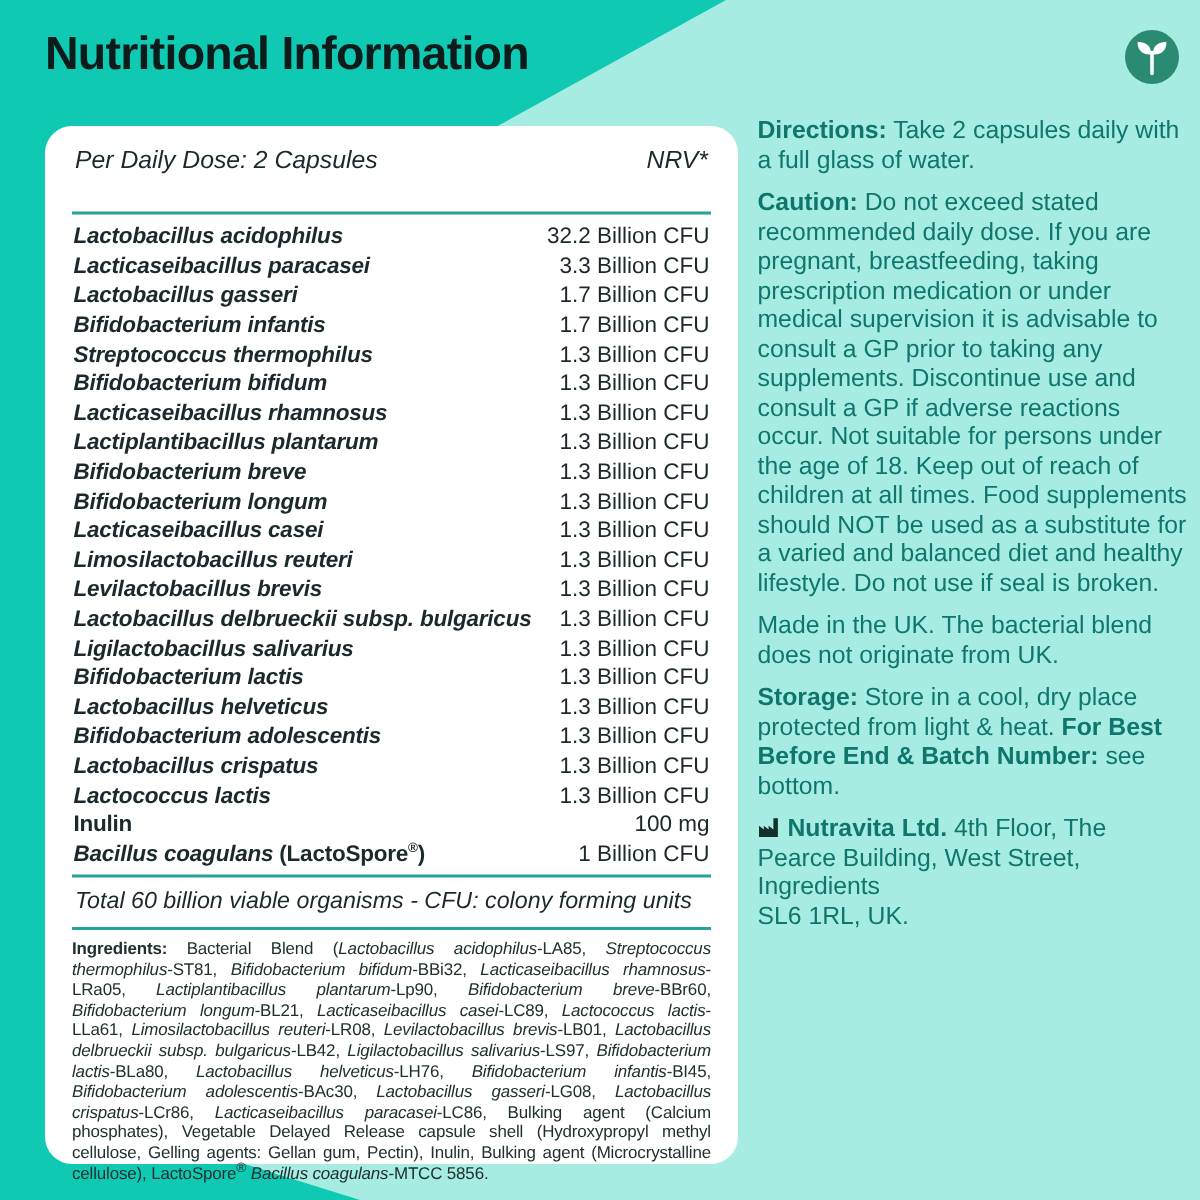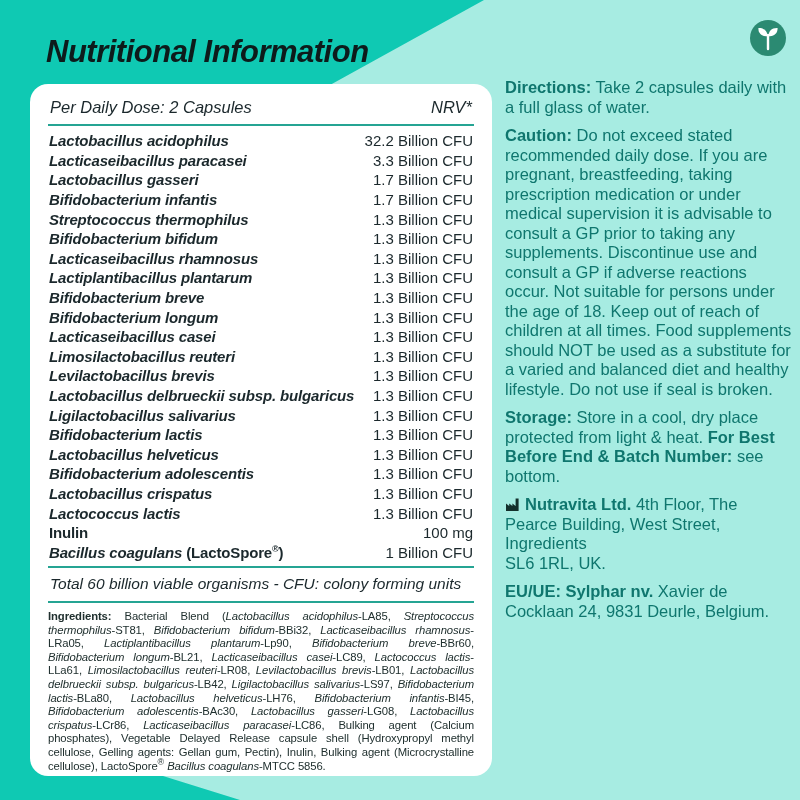--- a/index.html
+++ b/index.html
@@ -1,27 +1,27 @@
 <!DOCTYPE html>
 <html><head>
 <meta charset="utf-8">
 <style>
   html,body{margin:0;padding:0;}
   body{font-family:"Liberation Sans", sans-serif;}
   .page{position:relative;width:800px;height:800px;background:#a7ece2;overflow:hidden;}
   .bg-dark{position:absolute;inset:0;background:#0fc9b3;
     clip-path:polygon(0 0,484px 0,330px 85px,163px 776px,240px 800px,0 800px);}
-  .title{position:absolute;left:30px;top:18px;margin:16px;font-size:31px;font-weight:800;
-    letter-spacing:-0.5px;color:#0d1b1b;font-style:italic;}
+  .title{position:absolute;left:30px;top:18px;margin:0;font-size:31px;font-weight:800;
+    letter-spacing:-0.5px;color:#0d1b1b;}
   .brand-badge{position:absolute;left:750px;top:20px;width:36px;height:36px;}
   
   .card{position:absolute;left:30px;top:84px;width:462px;height:692px;background:#ffffff;
     border-radius:18px;box-sizing:border-box;padding:12px 18px 10px 18px;color:#1b282c;}
   .thead{display:flex;justify-content:space-between;align-items:center;
-    font-style:italic;font-size:16.5px;padding:2px 2px 7px 2px;gap:24px;}
+    font-style:italic;font-size:16.5px;padding:2px 2px 24px 2px;gap:24px;}
   .rule{border:none;border-top:2.6px solid #25a493;margin:0;}
   .rows{margin:5px 0 4px 0;}
   .row{display:flex;justify-content:space-between;align-items:center;height:19.6px;
     font-size:15px;padding:0 1px;}
   .rn{font-weight:600;letter-spacing:-0.15px;white-space:nowrap;}
   .rv{font-weight:400;white-space:nowrap;}
   .it{font-style:italic;}
   .up{font-style:normal;}
   sup{font-size:9px;line-height:0;}
   .total{font-style:italic;font-size:15.5px;padding:7px 2px 8px 2px;}
@@ -150,19 +150,19 @@
       </div>
     <hr class="rule">
     <div class="total">Total 60 billion viable organisms - CFU: colony forming units</div>
     <hr class="rule">
     <p class="ingredients" id="ingredients"><span class="bold">Ingredients:</span><span> Bacterial Blend (</span><span class="it">Lactobacillus acidophilus</span><span>-LA85, </span><span class="it">Streptococcus thermophilus</span><span>-ST81, </span><span class="it">Bifidobacterium bifidum</span><span>-BBi32, </span><span class="it">Lacticaseibacillus rhamnosus</span><span>-LRa05, </span><span class="it">Lactiplantibacillus plantarum</span><span>-Lp90, </span><span class="it">Bifidobacterium breve</span><span>-BBr60, </span><span class="it">Bifidobacterium longum</span><span>-BL21, </span><span class="it">Lacticaseibacillus casei</span><span>-LC89, </span><span class="it">Lactococcus lactis</span><span>-LLa61, </span><span class="it">Limosilactobacillus reuteri</span><span>-LR08, </span><span class="it">Levilactobacillus brevis</span><span>-LB01, </span><span class="it">Lactobacillus delbrueckii subsp. bulgaricus</span><span>-LB42, </span><span class="it">Ligilactobacillus salivarius</span><span>-LS97, </span><span class="it">Bifidobacterium lactis</span><span>-BLa80, </span><span class="it">Lactobacillus helveticus</span><span>-LH76, </span><span class="it">Bifidobacterium infantis</span><span>-BI45, </span><span class="it">Bifidobacterium adolescentis</span><span>-BAc30, </span><span class="it">Lactobacillus gasseri</span><span>-LG08, </span><span class="it">Lactobacillus crispatus</span><span>-LCr86, </span><span class="it">Lacticaseibacillus paracasei</span><span>-LC86, Bulking agent (Calcium phosphates), Vegetable Delayed Release capsule shell (Hydroxypropyl methyl cellulose, Gelling agents: Gellan gum, Pectin), Inulin, Bulking agent (Microcrystalline cellulose), LactoSpore</span><sup>®</sup><span> </span><span class="it">Bacillus coagulans</span><span>-MTCC 5856.</span></p>
   </div>
 
   <div class="rightcol" id="rightcol">
       <p class="para"><span class="b">Directions:</span><span> Take 2 capsules daily with a full glass of water.</span></p>
       <p class="para"><span class="b">Caution:</span><span> Do not exceed stated recommended daily dose. If you are pregnant, breastfeeding, taking prescription medication or under medical supervision it is advisable to consult a GP prior to taking any supplements. Discontinue use and consult a GP if adverse reactions occur. Not suitable for persons under the age of 18. Keep out of reach of children at all times. Food supplements should NOT be used as a substitute for a varied and balanced diet and healthy lifestyle. Do not use if seal is broken.</span></p>
+      <p class="para"><span>Made in the UK. The bacterial blend does not originate from UK.</span></p>
       <p class="para"><span class="b">Storage:</span><span> Store in a cool, dry place protected from light &amp; heat. </span><span class="b">For Best Before End &amp; Batch  Number:</span><span> see bottom.</span></p>
       <p class="para"><svg class="factory-ic" width="15" height="13" viewBox="0 0 15 13">
           <path d="M1 13 V5.5 L4.2 8 V5.5 L7.4 8 V5.5 L10.6 8 V0.5 H13.6 V13 Z" fill="#14302c"></path>
         </svg><span class="b">Nutravita Ltd.</span><span> 4th Floor, The Pearce Building, West Street, Ingredients</span><br><span>SL6 1RL, UK.</span></p>
-      <p class="para"><span class="b">EU/UE: Sylphar nv.</span><span> Xavier de Cocklaan 24, 9831 Deurle, Belgium.</span></p>
     </div>
 </div>
 
 </body></html>

